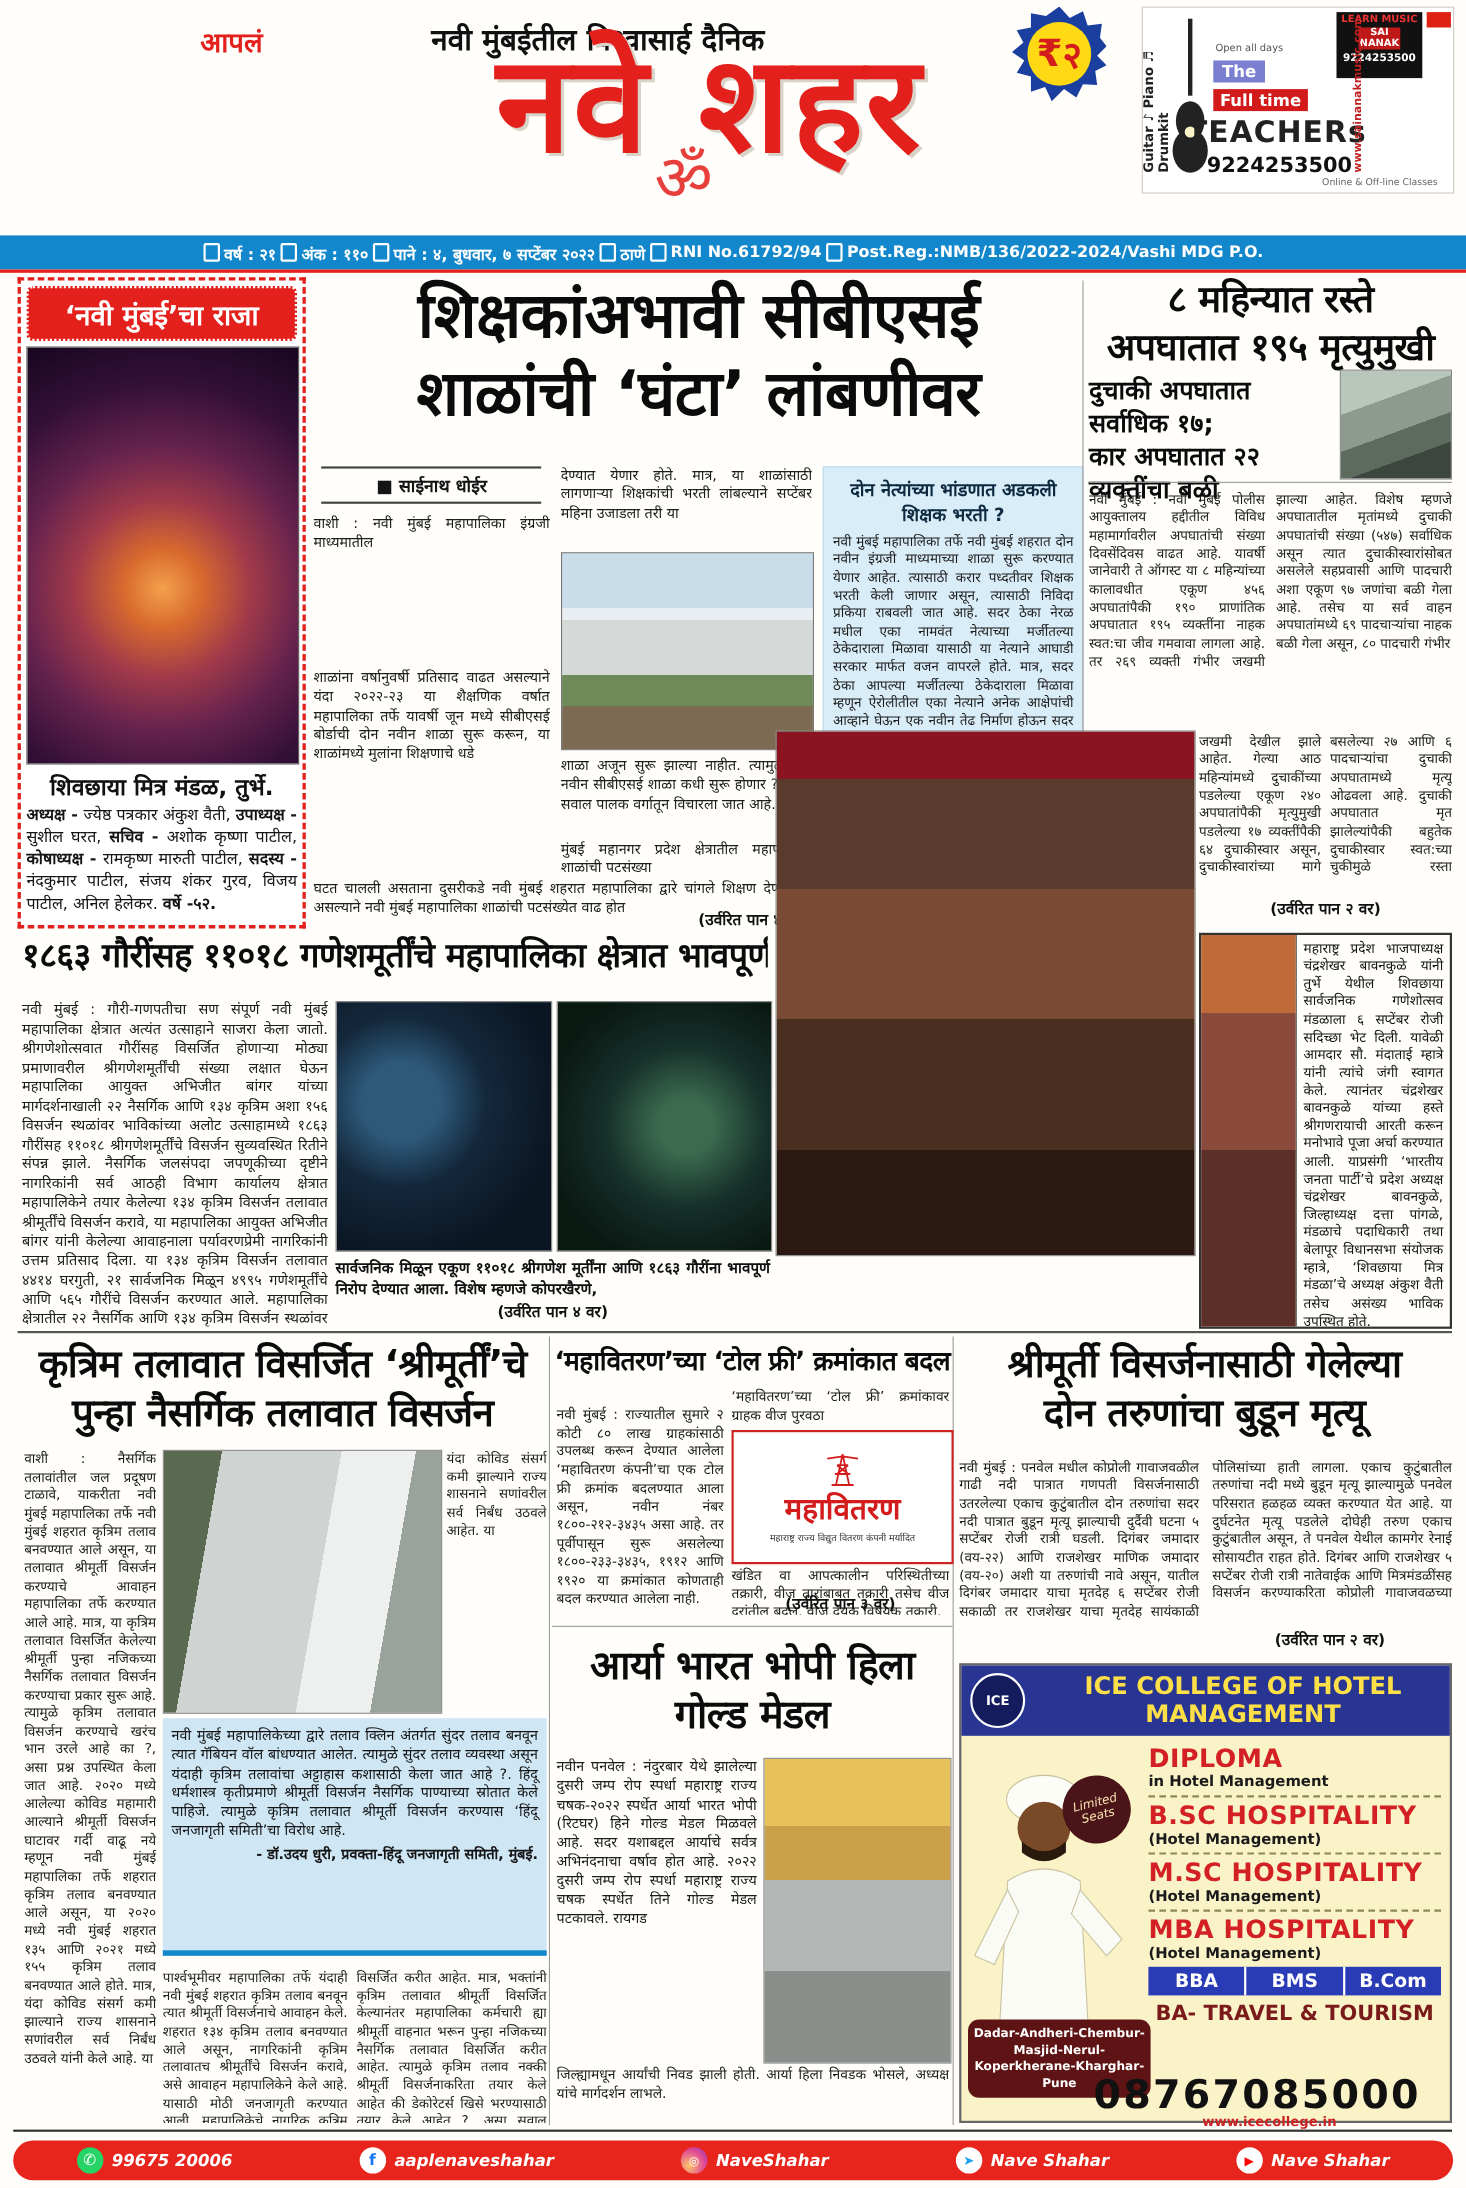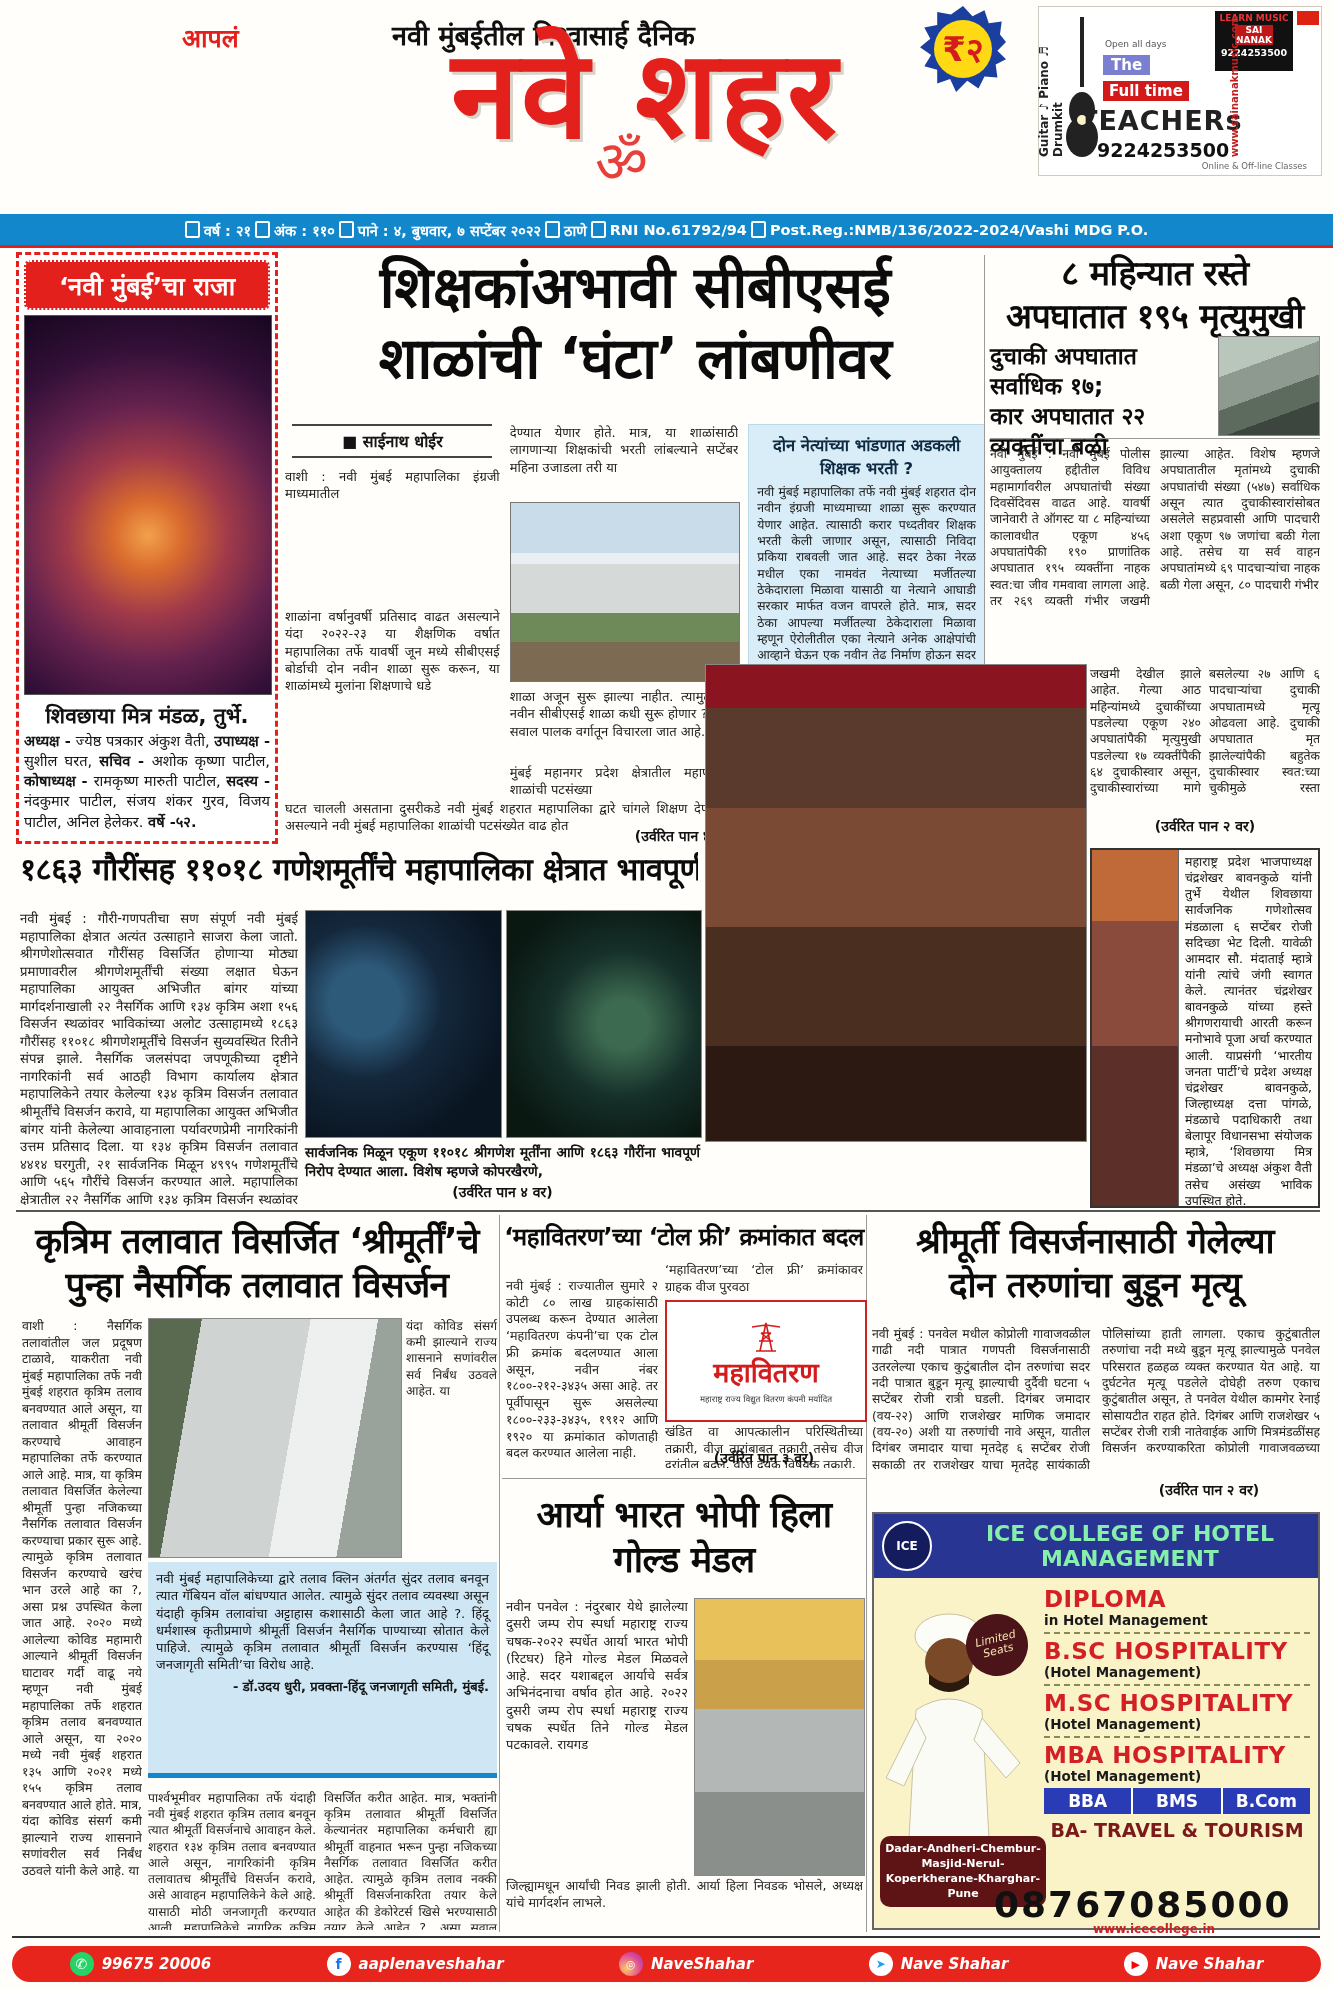--- a/index.html
+++ b/index.html
@@ -125,21 +125,21 @@
   #arya_c2{left:506px;top:1878px;width:357px;font-size:12.6px;height:52px;overflow:hidden;}
   
   #dr_h{left:870px;top:1220px;width:450px;font-size:35px;}
   #dr_cols{left:872px;top:1326px;width:448px;height:152px;column-count:2;column-gap:12px;}
   #dr_cont{left:1098px;top:1480px;width:222px;text-align:center;}
   
   #icead{left:872px;top:1512px;width:448px;height:418px;border:2px solid #666;box-sizing:border-box;background:#faf3c8;}
   #icehead{background:#283593;height:64px;display:flex;align-items:center;padding:0 8px;gap:18px;}
   #icelogo{width:46px;height:46px;border-radius:50%;background:#141c5e;border:2px solid #fff;color:#fff;
      display:flex;align-items:center;justify-content:center;font-size:12px;font-weight:bold;}
-  #icetitle{flex:1;color:#86efac;font-weight:800;font-size:22px;text-align:center;line-height:1.15;}
+  #icetitle{flex:1;color:#fde047;font-weight:800;font-size:22px;text-align:center;line-height:1.15;}
   #icebody{position:relative;height:352px;}
   .course-t{color:#d32025;font-weight:800;font-size:23px;letter-spacing:0.5px;}
   .course-s{color:#1a1a1a;font-weight:bold;font-size:13.5px;}
   .dash{border-top:2px dashed #8a8a55;margin:4px 0;}
   #courses{position:absolute;left:170px;top:8px;width:266px;}
   #degbar{display:flex;background:#2a3bb6;color:#fff;font-weight:800;font-size:17px;text-align:center;margin-top:4px;}
   #degbar span{flex:1;padding:3px 0;border-right:2px solid #fff;}
   #degbar span:last-child{border-right:none;}
   #travel{color:#7a1a1a;font-weight:800;font-size:19px;text-align:center;margin-top:5px;}
   #locbox{position:absolute;left:6px;top:258px;width:158px;background:#5e1414;color:#fff;border-radius:10px;

